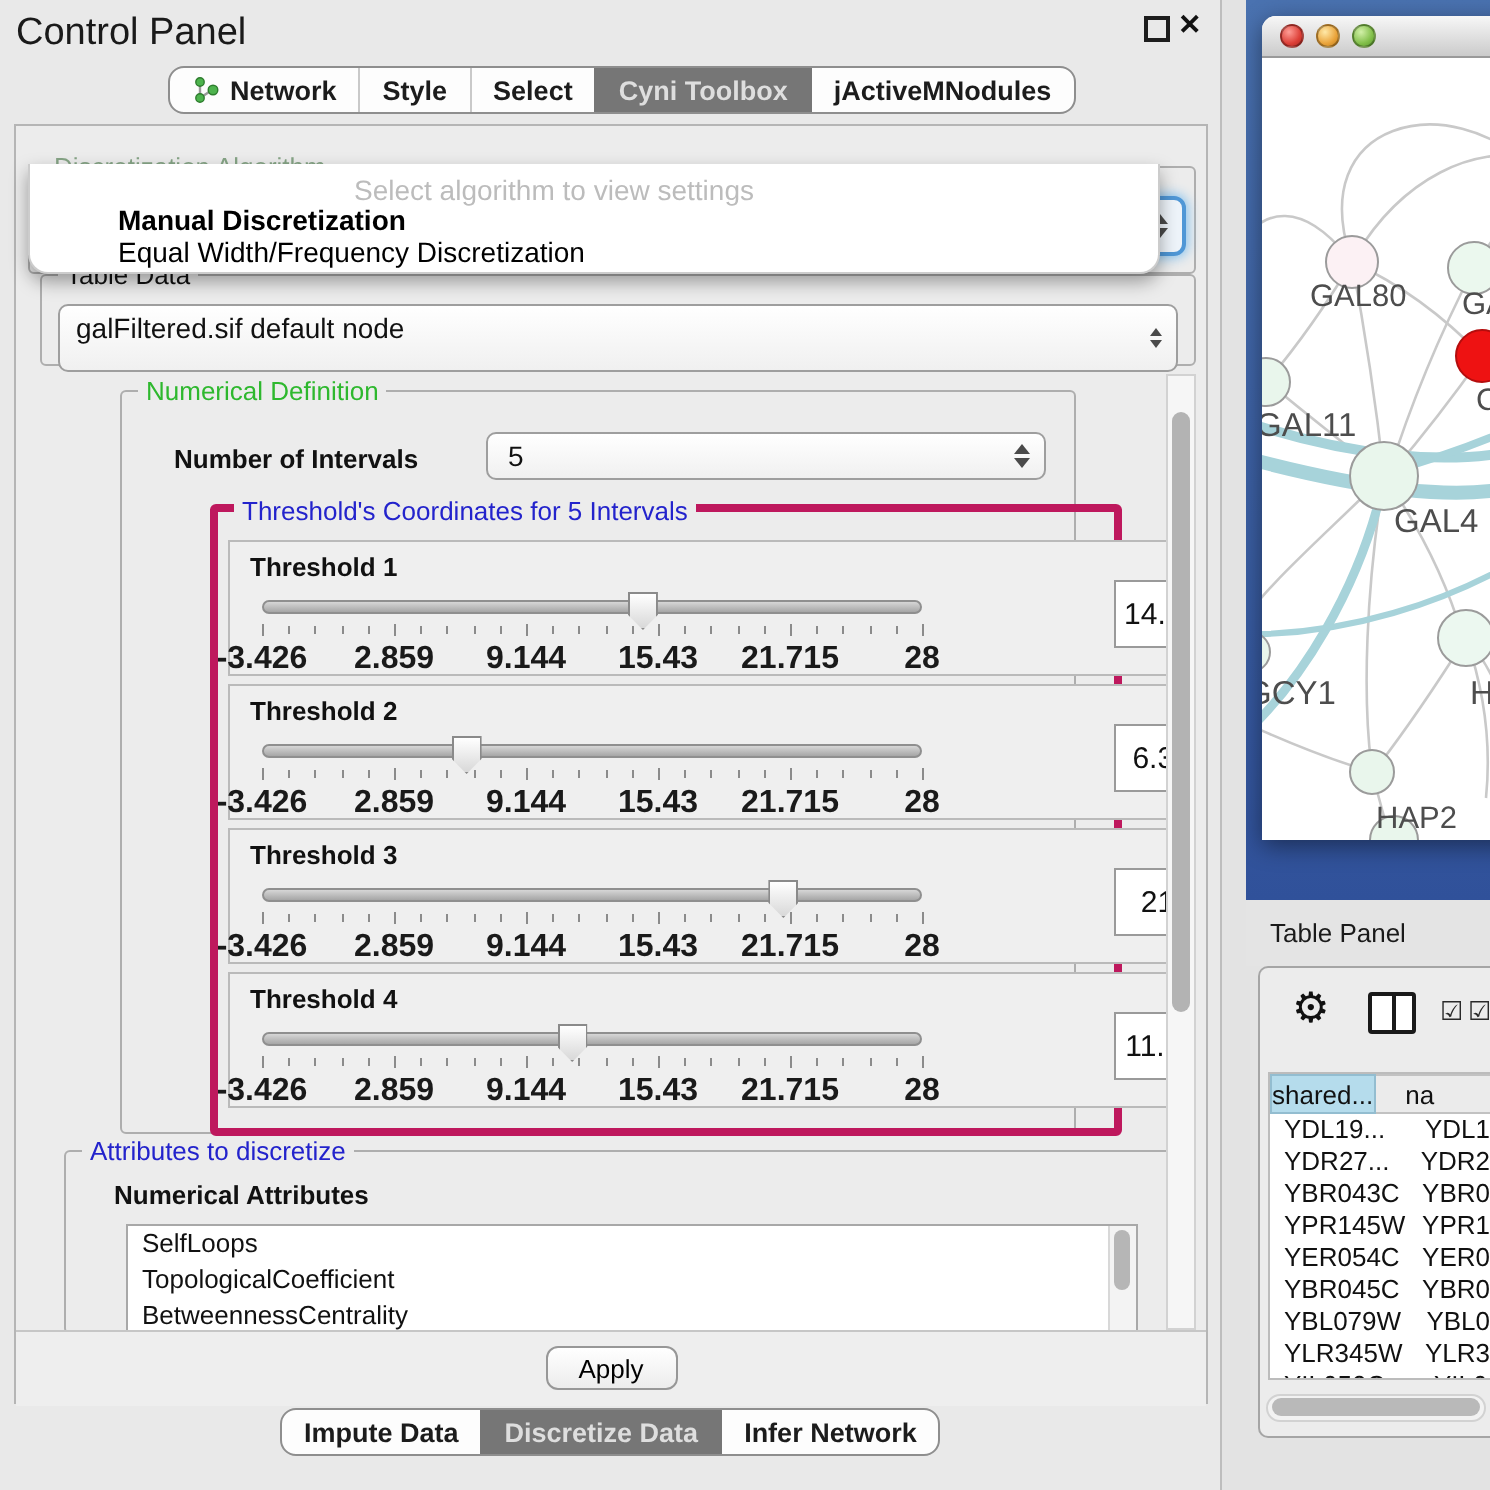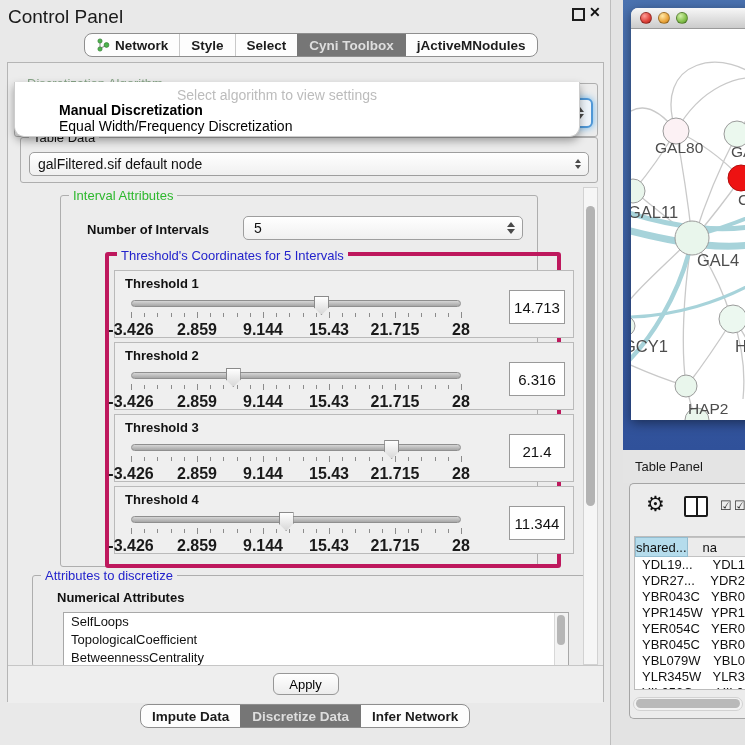--- a/index.html
+++ b/index.html
@@ -27,36 +27,36 @@
   .tri-down{width:0;height:0;border-left:4px solid transparent;border-right:4px solid transparent;border-top:5px solid #4a4a4a;}
   
   .popup{position:absolute;left:14px;top:82px;width:564px;height:54px;background:#ffffff;border:1px solid #cccccc;border-top:none;border-radius:0 0 10px 10px;box-shadow:0 4px 9px rgba(0,0,0,0.35);z-index:6;}
   .popup-prompt{position:absolute;top:5px;left:0;right:40px;text-align:center;color:#bcbcbc;font-size:14px;}
   .popup-opt{position:absolute;left:2px;font-size:14px;color:#000;white-space:nowrap;padding-left:42px;}
   .popup-opt.b{top:20px;font-weight:bold;}
   .popup-opt.r{top:36px;}
   
   .td-group{left:12px;top:74px;width:578px;height:46px;}
   .td-group .group-title{color:#111;}
-  .combo{position:absolute;left:8px;top:14px;right:8px;height:24px;background:linear-gradient(#ffffff,#f0f0f0);border:1px solid #9e9e9e;border-radius:5px;font-size:14px;line-height:22px;padding-left:8px;box-sizing:border-box;color:#111;}
+  .combo{position:absolute;left:8px;top:14px;right:8px;height:34px;background:linear-gradient(#ffffff,#f0f0f0);border:1px solid #9e9e9e;border-radius:5px;font-size:14px;line-height:22px;padding-left:8px;box-sizing:border-box;color:#111;}
   .combo .arrows{position:absolute;right:7px;top:50%;transform:translateY(-50%);display:flex;flex-direction:column;align-items:center;gap:2px;}
   .combo .tri-up{border-left-width:3.5px;border-right-width:3.5px;border-bottom-width:4.5px;}
   .combo .tri-down{border-left-width:3.5px;border-right-width:3.5px;border-top-width:4.5px;}
   
   .scroll-area{position:absolute;left:12px;top:124px;width:578px;height:478px;overflow:hidden;}
   .vscroll{position:absolute;right:0;top:0;width:15px;height:478px;background:#f6f6f6;border:1px solid #d2d2d2;box-sizing:border-box;}
   .vscroll .thumb{position:absolute;left:2px;width:9px;border-radius:5px;background:#b3b3b3;top:18px;height:300px;}
   .interval-group{left:40px;top:8px;width:478px;height:372px;}
   .interval-group > .group-title{color:#2eb82e;}
   .noi-label{position:absolute;left:26px;top:26px;font-weight:bold;font-size:13px;}
   .noi-combo{position:absolute;left:182px;top:20px;width:280px;height:24px;background:linear-gradient(#ffffff,#f0f0f0);border:1px solid #9e9e9e;border-radius:5px;font-size:14px;line-height:22px;padding-left:10px;box-sizing:border-box;}
   .noi-combo .arrows{position:absolute;right:7px;top:50%;transform:translateY(-50%);display:flex;flex-direction:column;align-items:center;gap:2px;}
   .thresh-group{position:absolute;left:20px;top:56px;width:448px;height:308px;border:4px solid #be185d;border-radius:3px;margin-left:24px;}
   .thresh-group > .group-title{color:#2323cc;}
-  .thresh-panel{position:absolute;left:5px;width:460px;height:68px;border:1px solid #bababa;background:#efefef;box-sizing:border-box;}
+  .thresh-panel{position:absolute;left:5px;width:508px;height:68px;border:1px solid #bababa;background:#efefef;box-sizing:border-box;}
   .tp-label{position:absolute;left:10px;top:5px;font-weight:bold;font-size:13px;}
   .slider{position:absolute;left:16px;top:27px;width:330px;height:38px;}
   .track{position:absolute;left:0;right:0;top:2px;height:7px;border-radius:4px;background:linear-gradient(#d6d6d6,#a6a6a6);border:1px solid #8f8f8f;box-sizing:border-box;}
   .handle{position:absolute;top:-2px;width:15px;height:19px;margin-left:-7.5px;background:linear-gradient(#ffffff,#d8d8d8);border:1px solid #8a8a8a;box-sizing:border-box;clip-path:polygon(0 0,100% 0,100% 60%,50% 100%,0 60%);}
   .ticks{position:absolute;left:0;right:0;top:13px;height:8px;}
   .ticks i{position:absolute;width:1px;background:#8b8b8b;top:2px;height:4px;}
   .ticks i.major{top:1px;height:6px;}
   .ticklabels span{position:absolute;top:23px;transform:translateX(-50%);font-size:16px;font-weight:bold;color:#1a1a1a;white-space:nowrap;}
   .value-box{position:absolute;right:8px;top:19px;width:56px;height:34px;background:#ffffff;border:1px solid #9a9a9a;font-size:15px;display:flex;align-items:center;justify-content:center;box-sizing:border-box;}
   .attr-group{left:12px;top:388px;width:556px;height:92px;}
@@ -155,21 +155,21 @@
           <div class="arrows">
               <i class="tri-up"></i>
               <i class="tri-down"></i>
             </div>
         </div>
       </div>
 
       <div class="scroll-area">
 
         <div class="group interval-group">
-          <div class="group-title">Interval Attributes</div>
+          <div class="group-title">Numerical Definition</div>
           <div class="noi-label">Number of Intervals</div>
           <div class="noi-combo">
             <span>5</span>
             <div class="arrows">
                 <i class="tri-up"></i>
                 <i class="tri-down"></i>
               </div>
           </div>
 
           <div class="thresh-group">

